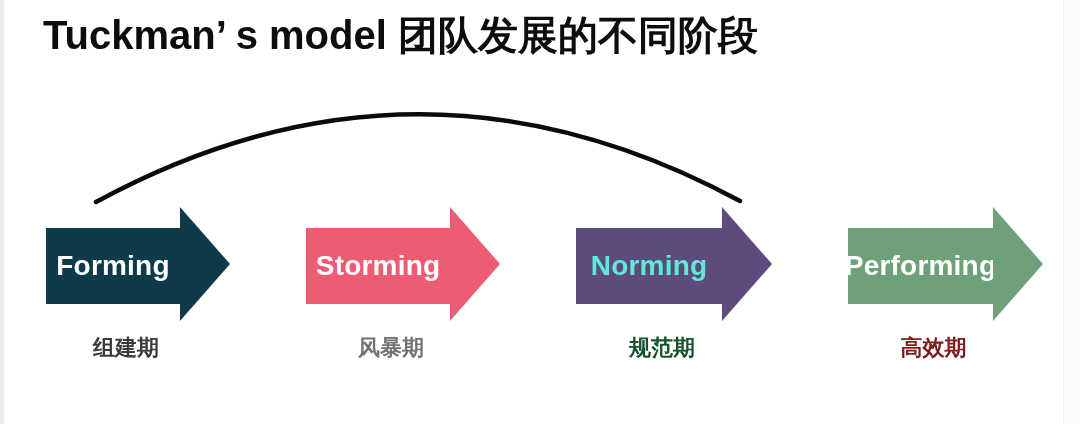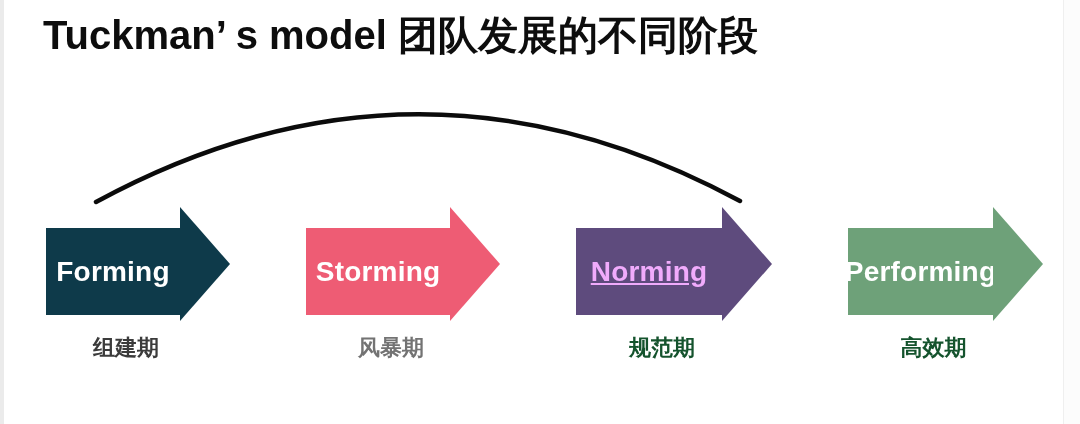--- a/index.html
+++ b/index.html
@@ -67,21 +67,21 @@
   .stage:nth-child(5) { width: 208px; }
   .arrow {
     position: relative;
     height: 114px;
   }
   .arrow-body {
     position: absolute;
     left: 0;
     right: 50px;
     top: 21px;
-    height: 87px;
+    height: 76px;
     display: flex;
     align-items: center;
     justify-content: center;
   }
   .arrow-head {
     position: absolute;
     right: 0;
     top: 0;
     width: 0;
     height: 0;
@@ -139,32 +139,32 @@
           <span class="arrow-label" style="color: rgb(255, 255, 255);">Storming</span>
         </div>
         <div class="arrow-head" style="border-left-color: rgb(238, 92, 116);"></div>
       </div>
       <div class="zh-label" style="color: #737373;">风暴期</div>
     </div>
 
     <div class="stage">
       <div class="arrow">
         <div class="arrow-body" style="background-color: rgb(94, 75, 125);">
-          <span class="arrow-label" style="color: #f0abfc; text-decoration: underline;">Norming</span>
+          <span class="arrow-label" style="color: #5eead4;">Norming</span>
         </div>
         <div class="arrow-head" style="border-left-color: rgb(94, 75, 125);"></div>
       </div>
       <div class="zh-label" style="color: #14532d;">规范期</div>
     </div>
 
     <div class="stage">
       <div class="arrow">
         <div class="arrow-body" style="background-color: rgb(110, 161, 121);">
           <span class="arrow-label" style="color: rgb(255, 255, 255);">Performing</span>
         </div>
         <div class="arrow-head" style="border-left-color: rgb(110, 161, 121);"></div>
       </div>
-      <div class="zh-label" style="color: #14532d;">高效期</div>
+      <div class="zh-label" style="color: #7f1d1d;">高效期</div>
     </div>
 
   </div>
 
 </div>
 
 </body></html>

